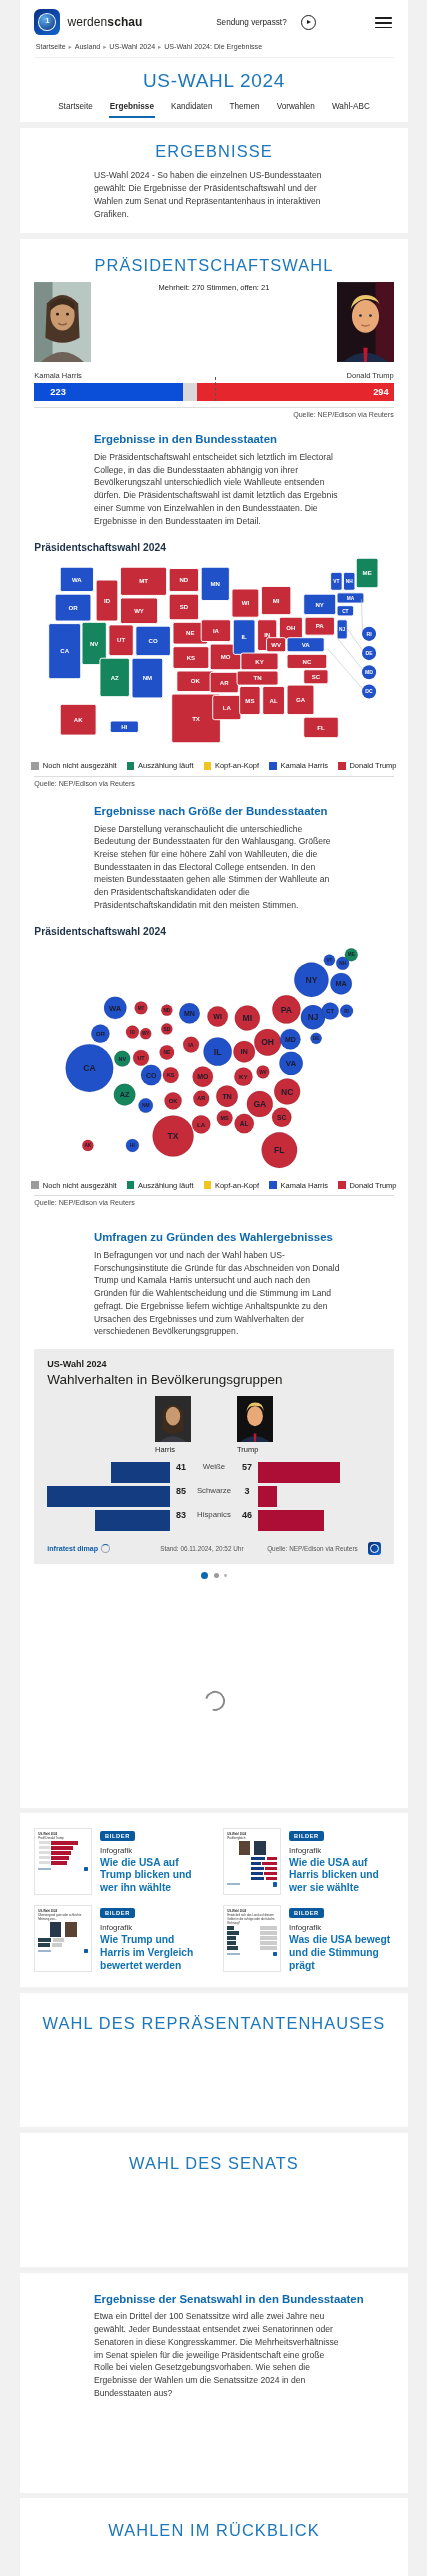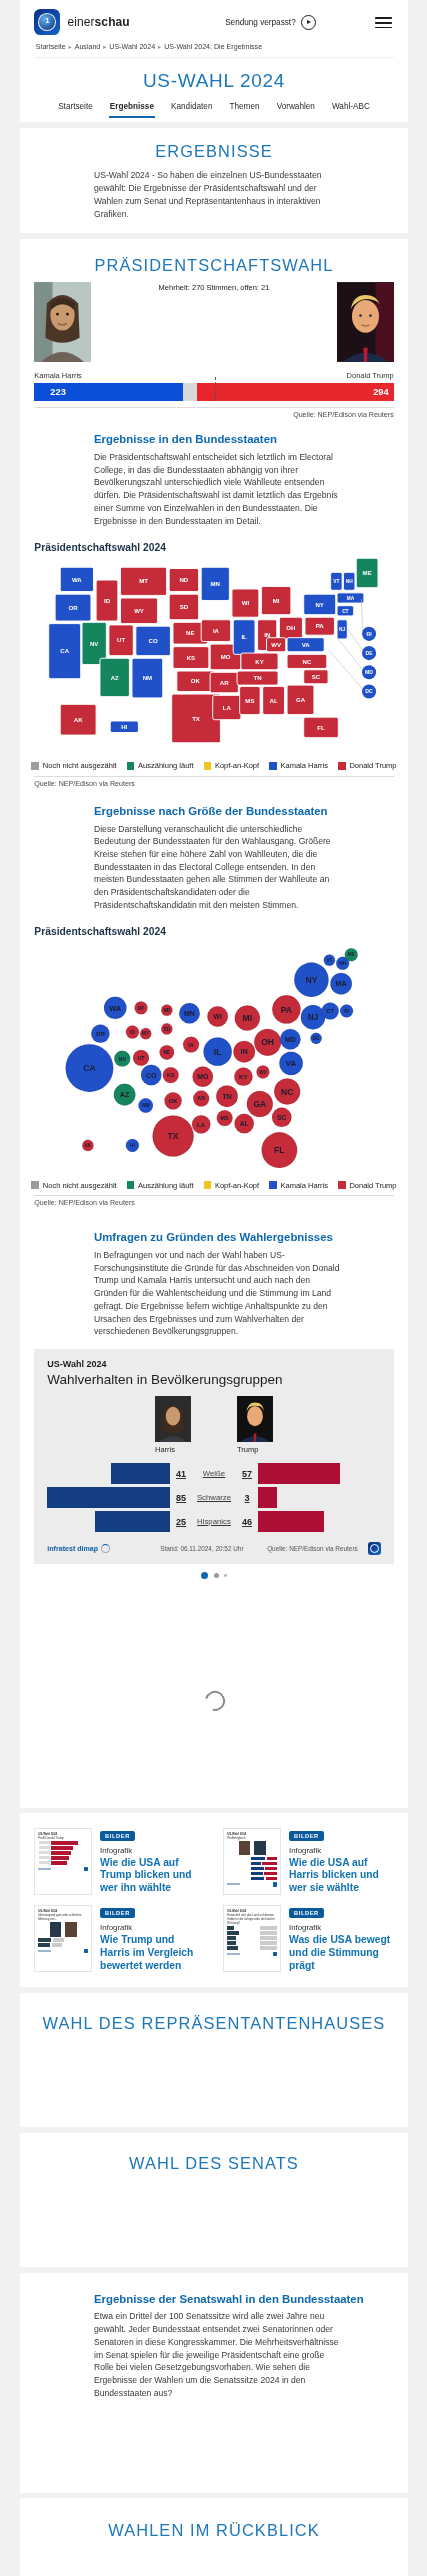--- a/index.html
+++ b/index.html
@@ -20,21 +20,21 @@
   .hdr-top{display:flex;align-items:center;height:30px;}
   .ts-logo{width:26px;height:26px;border-radius:6.4px;flex:0 0 auto;
     background:linear-gradient(140deg,#0a2f7a 0%,#0d47a8 45%,#1565c8 100%);
     display:flex;align-items:center;justify-content:center;}
   .ts-globe{width:15.7px;height:15.7px;border-radius:50%;
     background:radial-gradient(circle at 35% 30%,#5db0ef,#0a2f7a);
     border:1.4px solid rgba(255,255,255,.9);
     color:#fff;font-size:7.8px;font-weight:bold;line-height:14.3px;text-align:center;}
   .wordmark{font-size:12px;color:#1d1d1b;margin-left:7.1px;letter-spacing:0.1px;}
   .wordmark b{font-weight:700;}
-  .missed{margin-left:auto;margin-right:78px;display:flex;align-items:center;gap:5px;
+  .missed{margin-left:auto;margin-right:78px;display:flex;align-items:center;gap:14px;
     font-size:8.2px;color:#1d1d1b;cursor:pointer;}
   .play-ic{width:13px;height:13px;border-radius:50%;border:1.1px solid #1d1d1b;
     display:flex;align-items:center;justify-content:center;}
   .play-ic::after{content:"";display:block;border-left:4.3px solid #1d1d1b;
     border-top:2.9px solid transparent;border-bottom:2.9px solid transparent;margin-left:1.4px;}
   .burger{position:absolute;right:15.7px;top:14.3px;width:17px;cursor:pointer;}
   .burger span{display:block;height:1.8px;background:#1d1d1b;margin:2.9px 0;border-radius:0.7px;}
   .crumbs{font-size:7.1px;color:#3c3c3c;padding:5.7px 1.4px 6.4px 1.4px;border-bottom:0.7px solid #eee;}
   .crumbs .crumb{cursor:pointer;}
   .crumbs .sep{color:#999;margin:0 2.9px;font-size:6.4px;}
@@ -76,21 +76,21 @@
   .map-wrap{text-align:center;margin-top:5.7px;}
   
   .widget{background:#ececec;margin:11.4px 14.3px 0 14.3px;padding:10px 13px 8.6px 13px;}
   .wg-kicker{font-size:9px;font-weight:700;color:#1d1d1b;}
   .wg-title{font-size:13.5px;font-weight:400;color:#1d1d1b;margin-top:2.9px;}
   .wg-photos{display:flex;justify-content:center;gap:46px;margin-top:8.6px;}
   .wg-ph{width:36px;}
   .wg-ph .img{width:36px;height:46px;overflow:hidden;background:#888;}
   .wg-ph .lbl{font-size:7.5px;color:#222;margin-top:3.6px;}
   .demo-rows{margin-top:7.1px;}
-  .demo-row{display:flex;align-items:center;height:24px;text-decoration:underline;}
+  .demo-row{display:flex;align-items:flex-start;height:24px;}
   .demo-barL{flex:0 0 123px;display:flex;justify-content:flex-end;}
   .demo-barR{flex:0 0 123px;display:flex;justify-content:flex-start;}
   .demo-bar{height:21.4px;}
   .demo-num{flex:0 0 21.4px;text-align:center;font-size:9px;font-weight:700;color:#222;}
   .demo-grp{flex:1;text-align:center;font-size:7.8px;color:#444;}
   .wg-footer{display:flex;align-items:center;margin-top:8.6px;font-size:6.4px;color:#555;}
   .itd{color:#0e5da6;font-weight:700;font-size:7.1px;display:flex;align-items:center;gap:2.9px;}
   .itd-ic{width:7.1px;height:7.1px;border-radius:50%;border:1.4px solid #9aa7b5;
     border-top-color:#0e5da6;display:inline-block;}
   .wg-stand{margin-left:50px;}
@@ -136,21 +136,21 @@
   svg text{font-family:"Liberation Sans","DejaVu Sans",sans-serif;}
 </style>
 </head>
 <body>
 
 <section class="card hdr">
   <div class="hdr-top">
     <div class="ts-logo">
       <span class="ts-globe">1</span>
     </div>
-    <div class="wordmark"><span>einer</span><b>schau</b></div>
+    <div class="wordmark"><span>werden</span><b>schau</b></div>
     <div class="missed">
       <span>Sendung verpasst?</span>
       <span class="play-ic"></span>
     </div>
     <div class="burger">
         <span></span>
         <span></span>
         <span></span>
       </div>
   </div>
@@ -544,21 +544,21 @@
           <span class="demo-grp">Schwarze</span>
           <span class="demo-num">3</span>
           <div class="demo-barR">
             <div class="demo-bar" style="width: 19px; background: rgb(173, 14, 53);"></div>
           </div>
         </div>
         <div class="demo-row">
           <div class="demo-barL">
             <div class="demo-bar" style="width: 75px; background: rgb(20, 60, 128);"></div>
           </div>
-          <span class="demo-num">25</span>
+          <span class="demo-num">83</span>
           <span class="demo-grp">Hispanics</span>
           <span class="demo-num">46</span>
           <div class="demo-barR">
             <div class="demo-bar" style="width: 66px; background: rgb(173, 14, 53);"></div>
           </div>
         </div>
       </div>
     <div class="wg-footer">
       <span class="itd">
           <span>infratest dimap</span>

